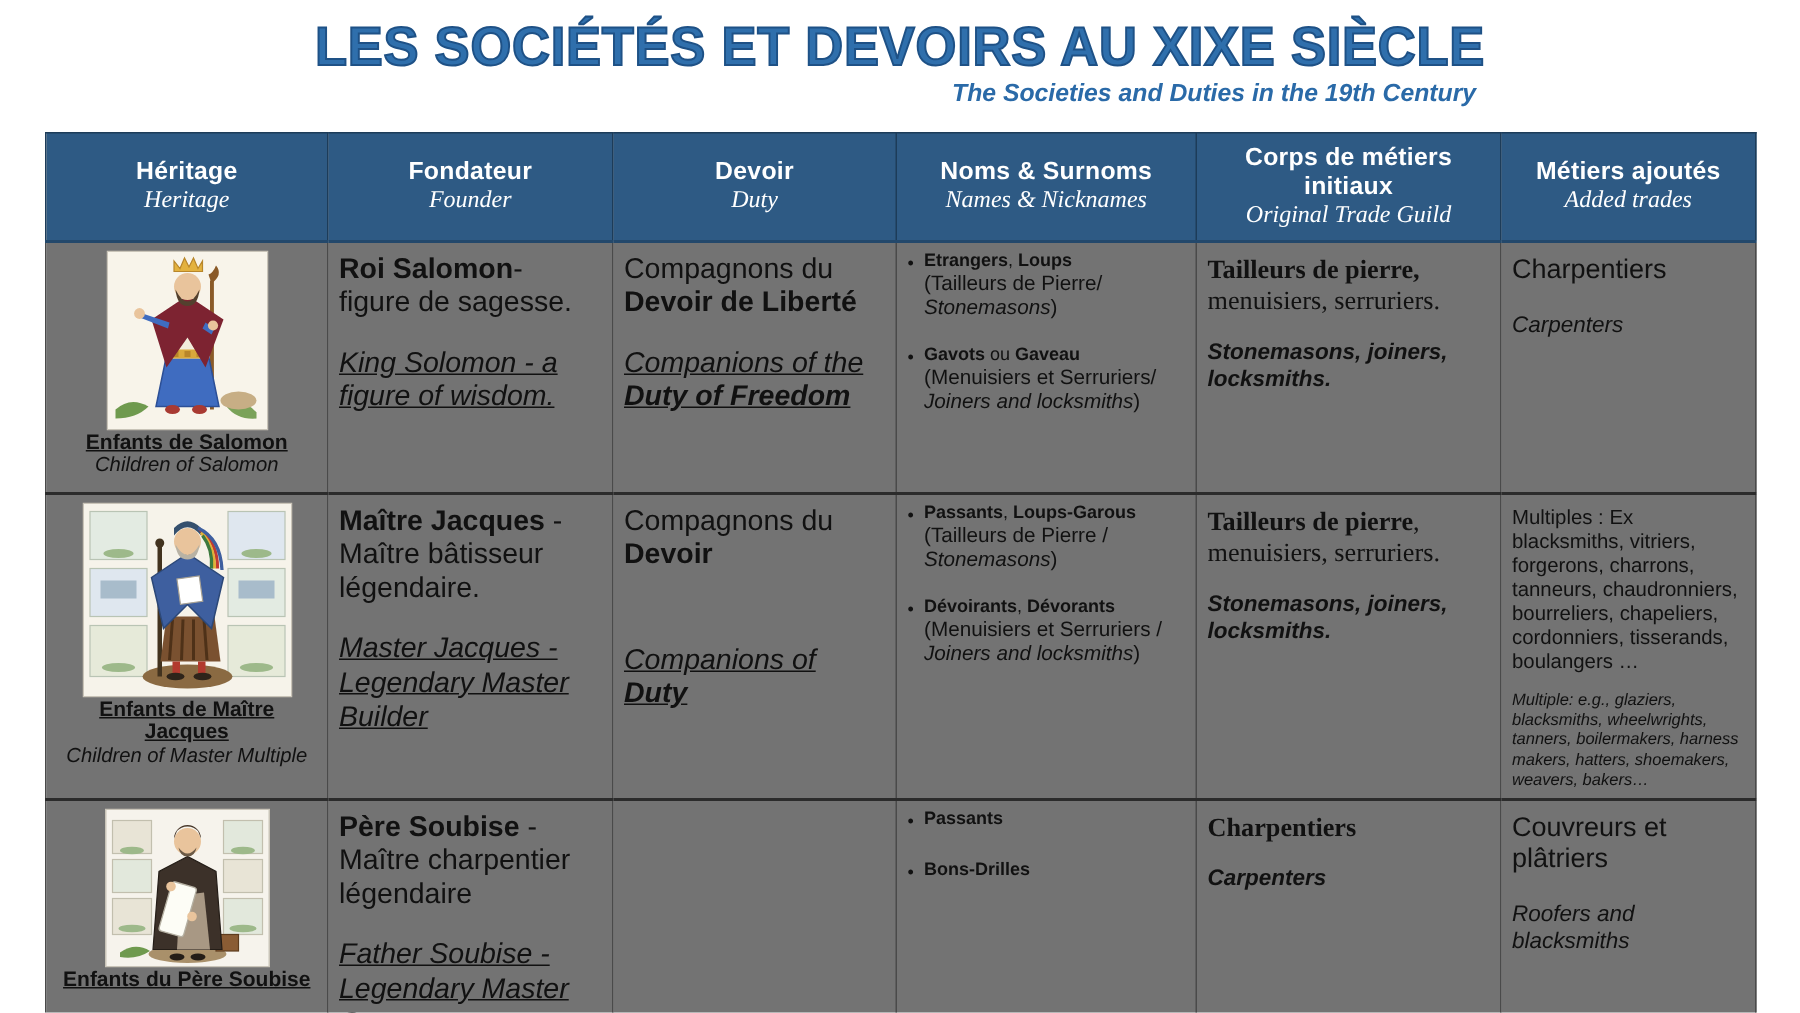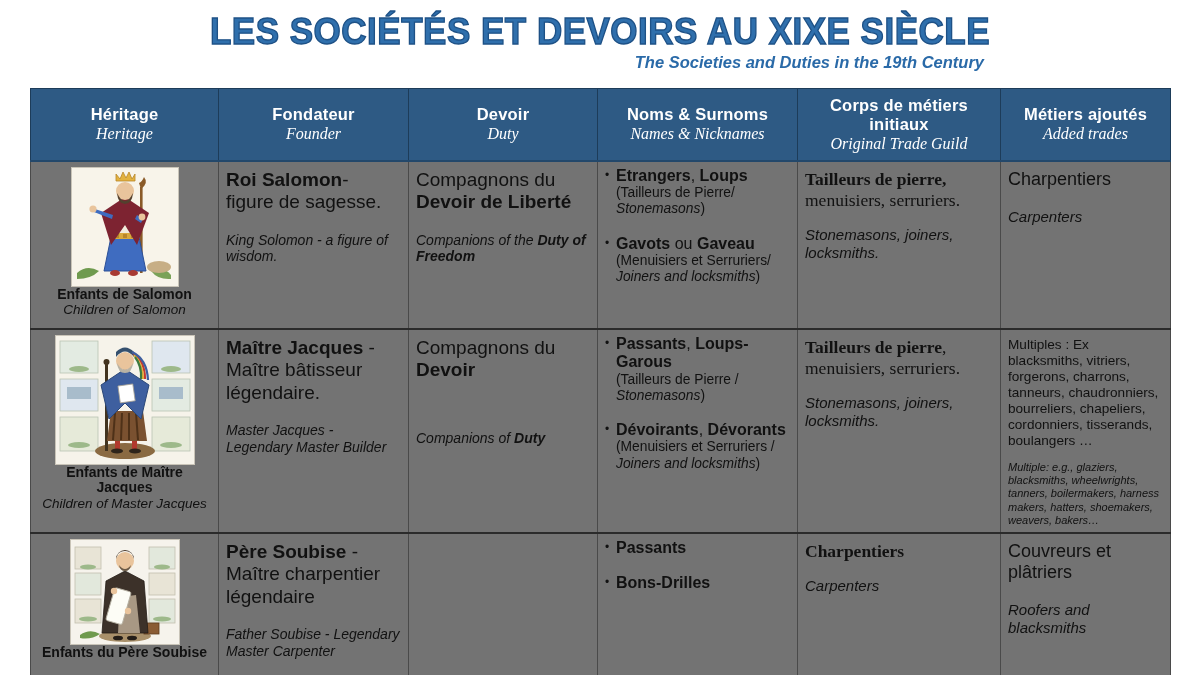--- a/index.html
+++ b/index.html
@@ -26,43 +26,43 @@
   .hfr{font-size:16.5px;font-weight:800;letter-spacing:.2px;}
   .hen{font-size:16px;font-style:italic;font-family:"Liberation Serif",serif;font-weight:500;margin-top:1px;}
 
   tr.r1{height:168px;} tr.r2{height:172px;} tr.r3{height:150px;} tr.hd{height:62px;}
 
   
   td.heritage{padding:4px 4px 3px 4px;}
   .hcell{display:flex;flex-direction:column;align-items:center;height:100%;}
   .portrait{flex:1;display:flex;align-items:center;justify-content:center;min-height:0;}
   .portrait svg{display:block;}
-  .cap-fr{font-size:14px;font-weight:800;line-height:1.12;text-align:center;}
+  .cap-fr{font-size:14px;font-weight:800;line-height:1.12;text-align:center;text-decoration:underline;}
   .cap-en{font-size:13.5px;font-style:italic;line-height:1.12;text-align:center;}
 
   
   .fr-big{margin:2px 0 0 0;font-size:19px;line-height:1.18;}
-  .en-it{margin:18px 0 0 0;font-size:14px;line-height:1.2;font-style:italic;}
+  .en-it{margin:18px 0 0 0;font-size:19px;line-height:1.2;font-style:italic;text-decoration:underline;}
   .en-gap-lg{margin-top:48px;}
   .b{font-weight:700;}
   .bi{font-weight:700;}
 
   
   td.names{padding:6px 4px 5px 6px;}
   .bullet{display:flex;margin:0 0 17px 0;}
   .dot{font-size:12px;line-height:17px;width:11px;flex:0 0 11px;}
   .btxt{flex:1;}
-  .bnames{font-size:16px;line-height:1.15;font-weight:700;}
+  .bnames{font-size:12px;line-height:1.15;font-weight:700;}
   .bnames .mid{font-weight:400;}
   .bparen{font-size:13.8px;line-height:1.18;}
   .bparen .it{font-style:italic;text-align:right;}
 
   
   .guild-fr{margin:2px 0 0 0;font-size:17.5px;line-height:1.2;font-family:Liberation Serif, serif;}
-  .guild-en{margin:15px 0 0 0;font-size:15px;font-style:italic;line-height:1.22;}
+  .guild-en{margin:15px 0 0 0;font-size:15px;font-style:italic;line-height:1.22;font-weight:bold;}
 
   
   .added-fr{margin:2px 0 0 0;font-size:18px;line-height:1.15;}
   .added-en{margin:19px 0 0 0;font-size:15px;font-style:italic;line-height:1.2;}
   td.small .added-fr{font-size:13.6px;line-height:1.18;}
   td.small .added-en{font-size:11px;line-height:1.2;margin-top:12px;}
 </style>
 </head>
 <body>
 
@@ -227,21 +227,21 @@
                 <path d="M61 22 q9 -11 18 0 l0 -5 q-9 -9 -18 0 Z" fill="#35506e"></path>
                 <g stroke-width="2.2" fill="none">
                   <path d="M78 18 q12 8 12 26" stroke="#c23b32"></path>
                   <path d="M79 20 q9 9 9 24" stroke="#e0b23a"></path>
                   <path d="M80 22 q7 9 6 22" stroke="#3d7a3f"></path>
                   <path d="M77 17 q15 7 16 28" stroke="#3e5f9f"></path>
                 </g>
               </svg>
             </div>
             <div class="cap-fr">Enfants de Maître Jacques</div>
-            <div class="cap-en">Children of Master Jacques</div>
+            <div class="cap-en">Children of Master Multiple</div>
           </div>
         </td>
         <td>
           <p class="fr-big"><span class="b">Maître Jacques</span><span> - Maître bâtisseur légendaire.</span></p>
           <p class="en-it">Master Jacques - Legendary Master Builder</p>
         </td>
         <td>
           <p class="fr-big"><span>Compagnons du </span><span class="b">Devoir</span></p>
           <p class="en-it en-gap-lg"><span>Companions of </span><span class="bi">Duty</span></p>
         </td>

